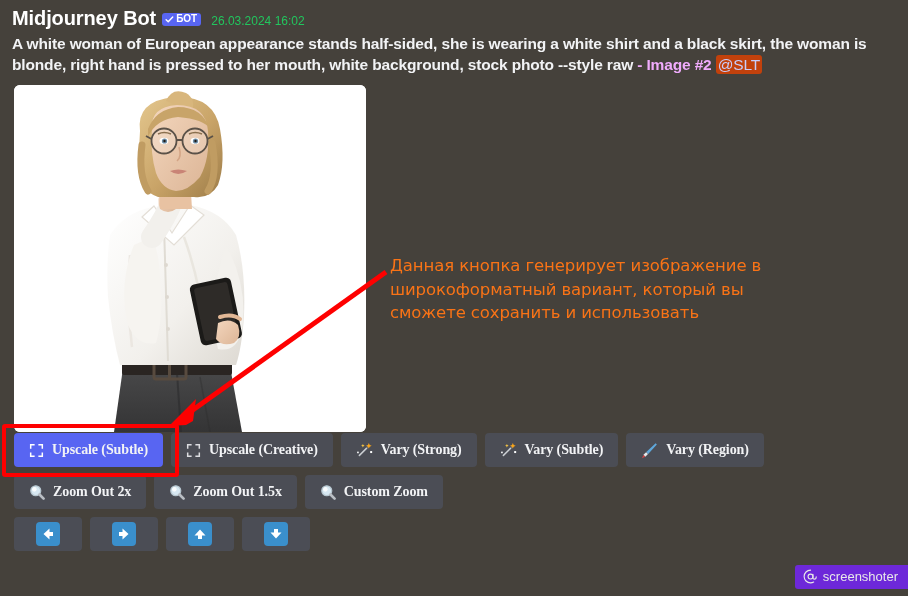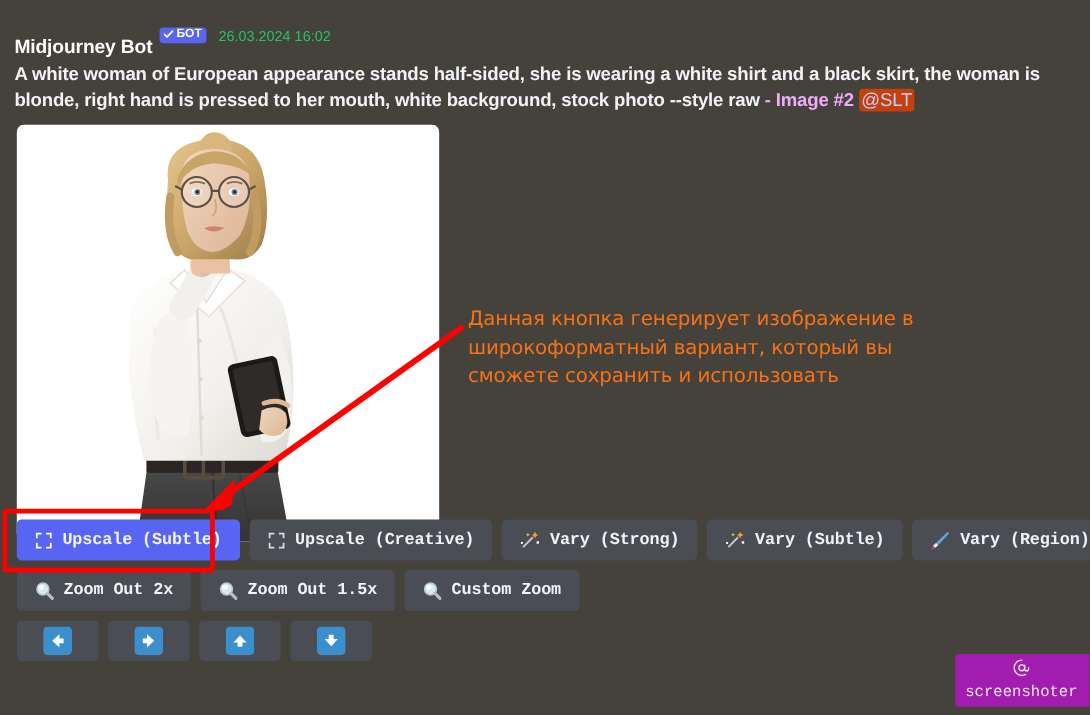--- a/index.html
+++ b/index.html
@@ -15,24 +15,23 @@
 
   
   .msg-header {
     display: flex;
     align-items: center;
     gap: 6px;
     padding: 7px 0 0 12px;
   }
   .author-name {
     color: #ffffff;
-    font-size: 16px;
+    font-size: 20px;
     font-weight: bold;
     letter-spacing: -0.1px;
-    margin-top: 24px;
   }
   .bot-badge {
     display: inline-flex;
     align-items: center;
     gap: 2px;
     background: #5865f2;
     color: #ffffff;
     font-size: 10px;
     font-weight: bold;
     border-radius: 3px;
@@ -103,21 +102,21 @@
     height: 34px;
     padding: 0 15px;
     background: #4b4d55;
     color: #f2f3f5;
     font-size: 14px;
     font-weight: bold;
     border-radius: 4px;
     border: none;
     cursor: pointer;
     white-space: nowrap;
-    font-family: Liberation Mono, monospace;
+    font-family: Liberation Serif, serif;
     letter-spacing: -0.1px;
   }
   .btn.primary { background: #5865f2; }
   .btn.icon-only { width: 60px; padding: 0; }
   .btn.arrow-btn { width: 68px; padding: 0; }
 
   .ico { display: block; flex: 0 0 auto; }
 
   
   .anno-box {
@@ -146,30 +145,29 @@
     line-height: 23.5px;
     font-family: "DejaVu Sans", sans-serif;
     letter-spacing: -0.1px;
   }
 
   
   .watermark {
     position: absolute;
     right: 0px;
     bottom: 7px;
-    background: #a21caf;
+    background: #6d28d9;
     color: #e8e8e8;
     font-size: 13px;
     padding: 4px 10px 5px 8px;
     border-radius: 3px 0 0 3px;
     display: flex;
     align-items: center;
     gap: 5px;
-    font-family: Liberation Mono, monospace;
-    flex-direction: column;
+    font-family: Liberation Sans, sans-serif;
   }
 </style>
 </head>
 <body>
 
 <div class="msg-header">
   <span class="author-name">Midjourney Bot</span>
 
   <span class="bot-badge">
     <svg class="bot-check" viewBox="0 0 12 12">

